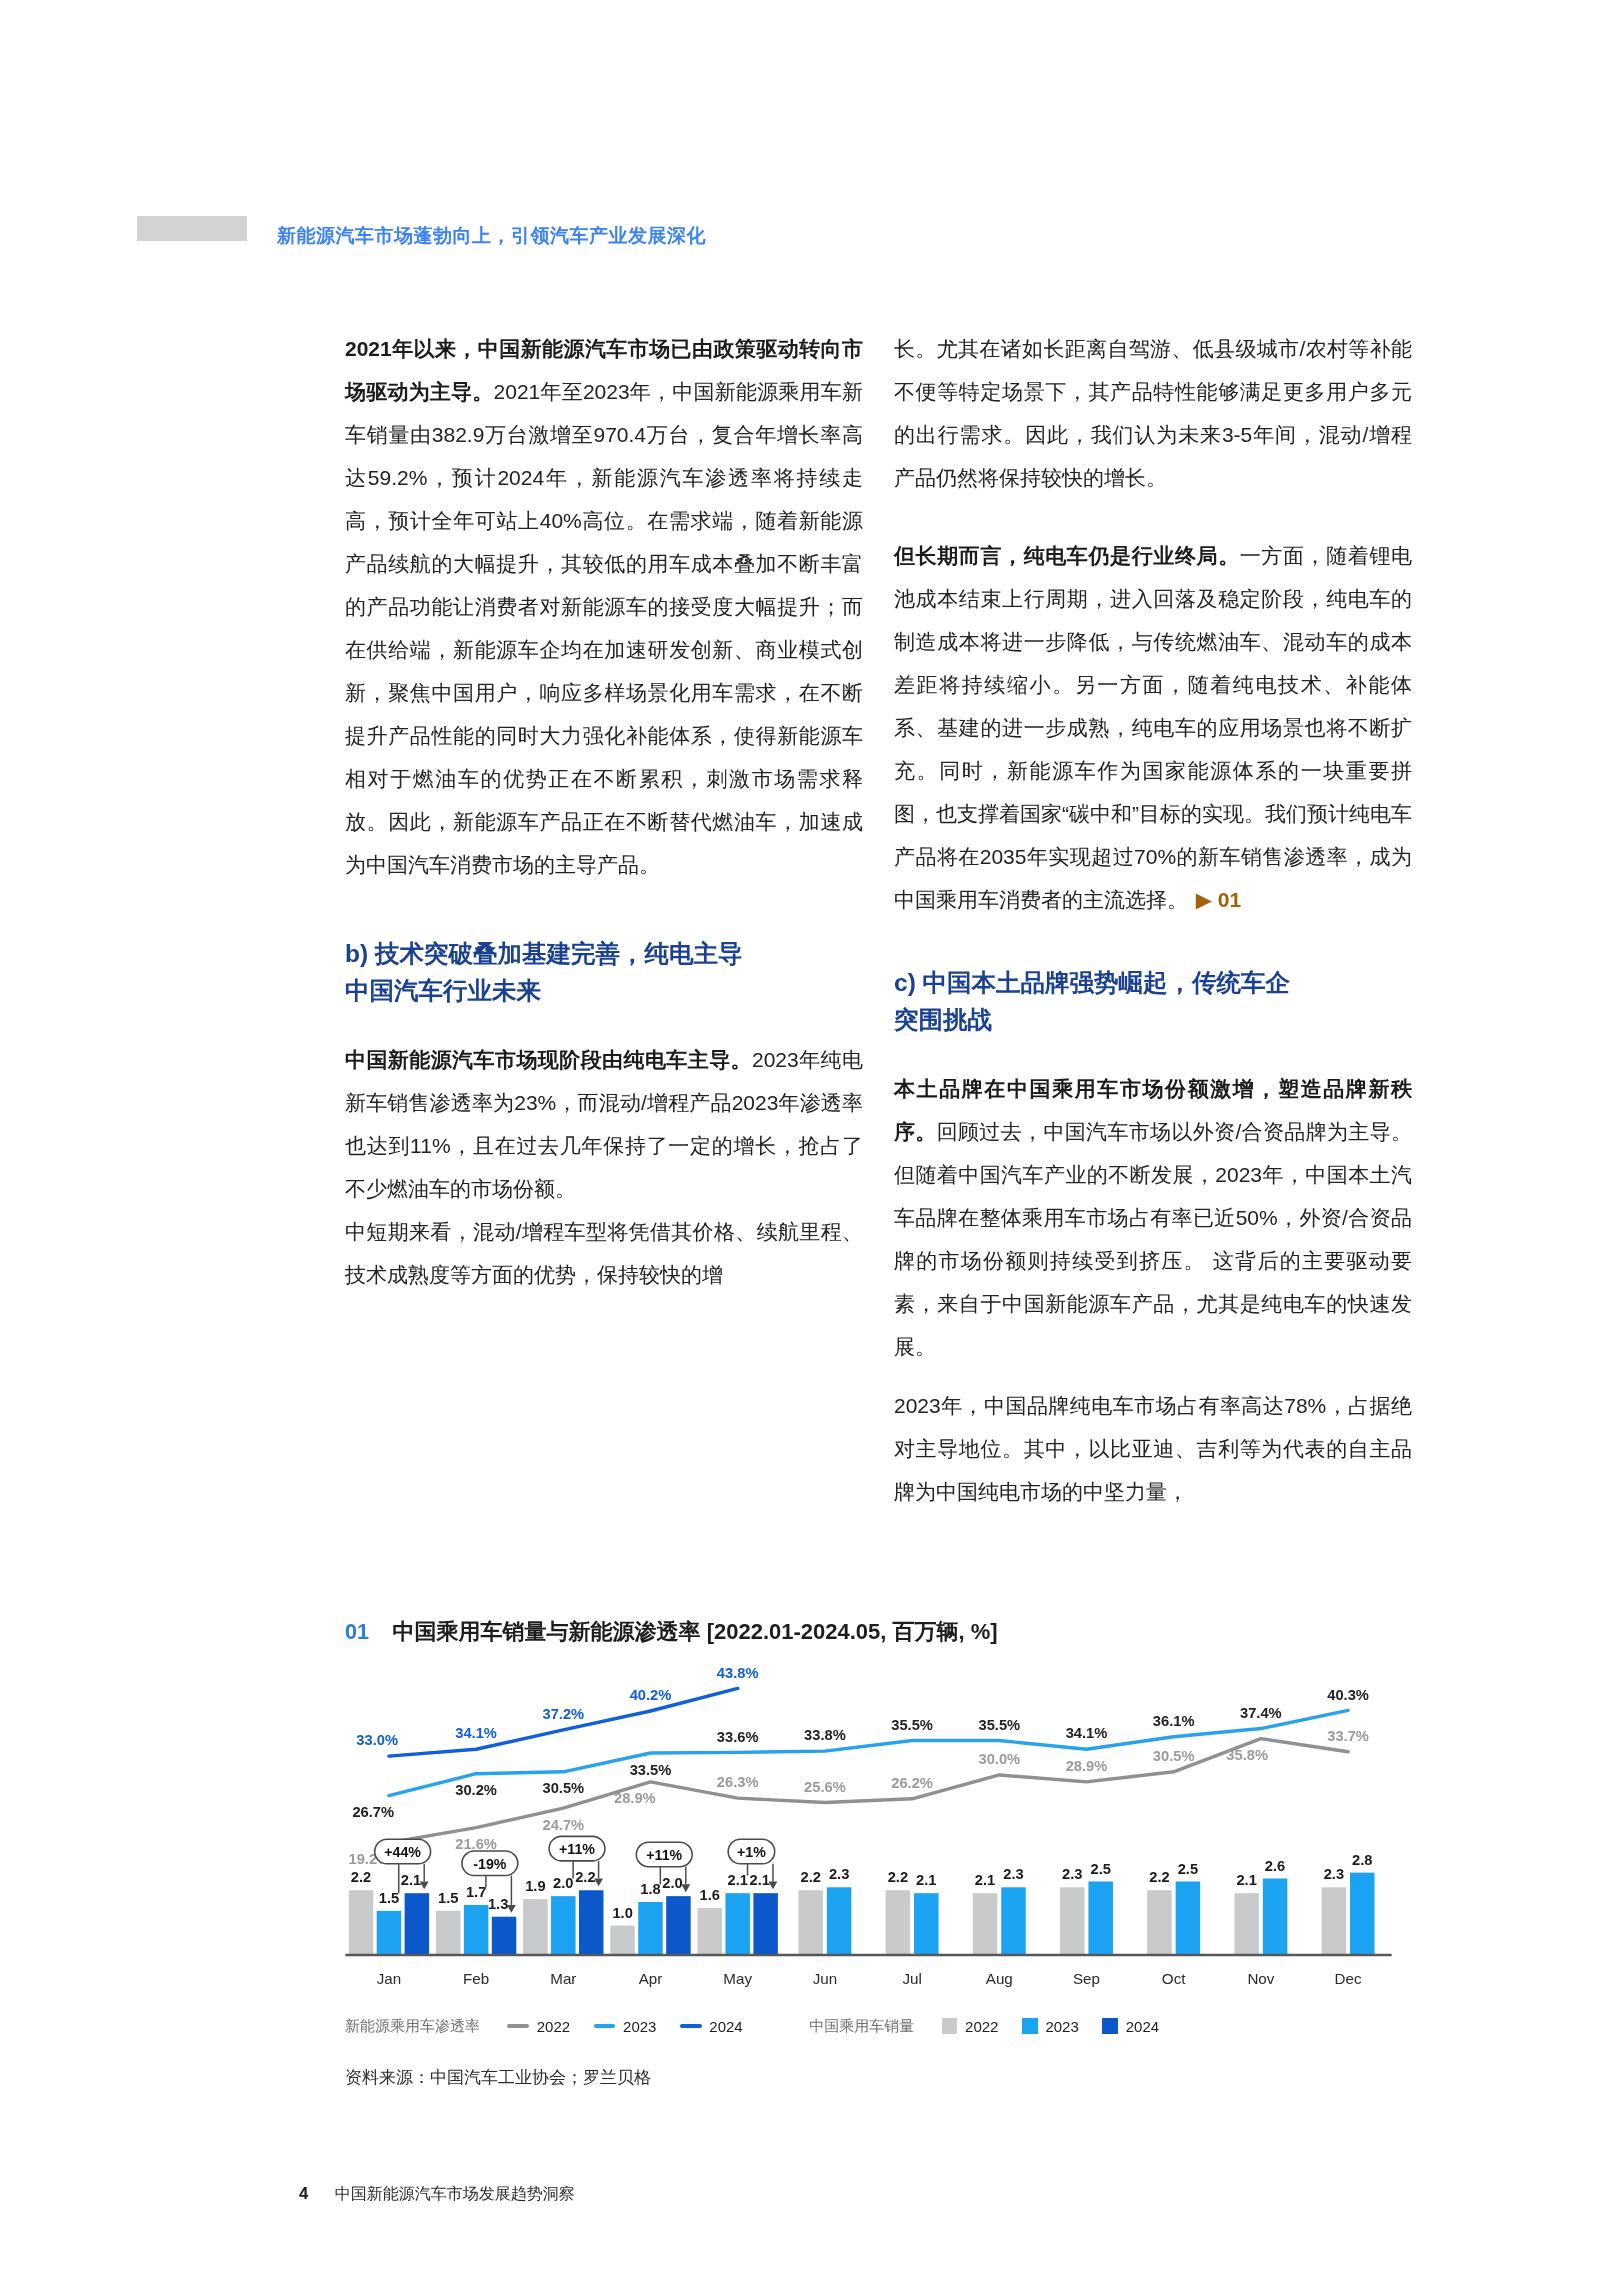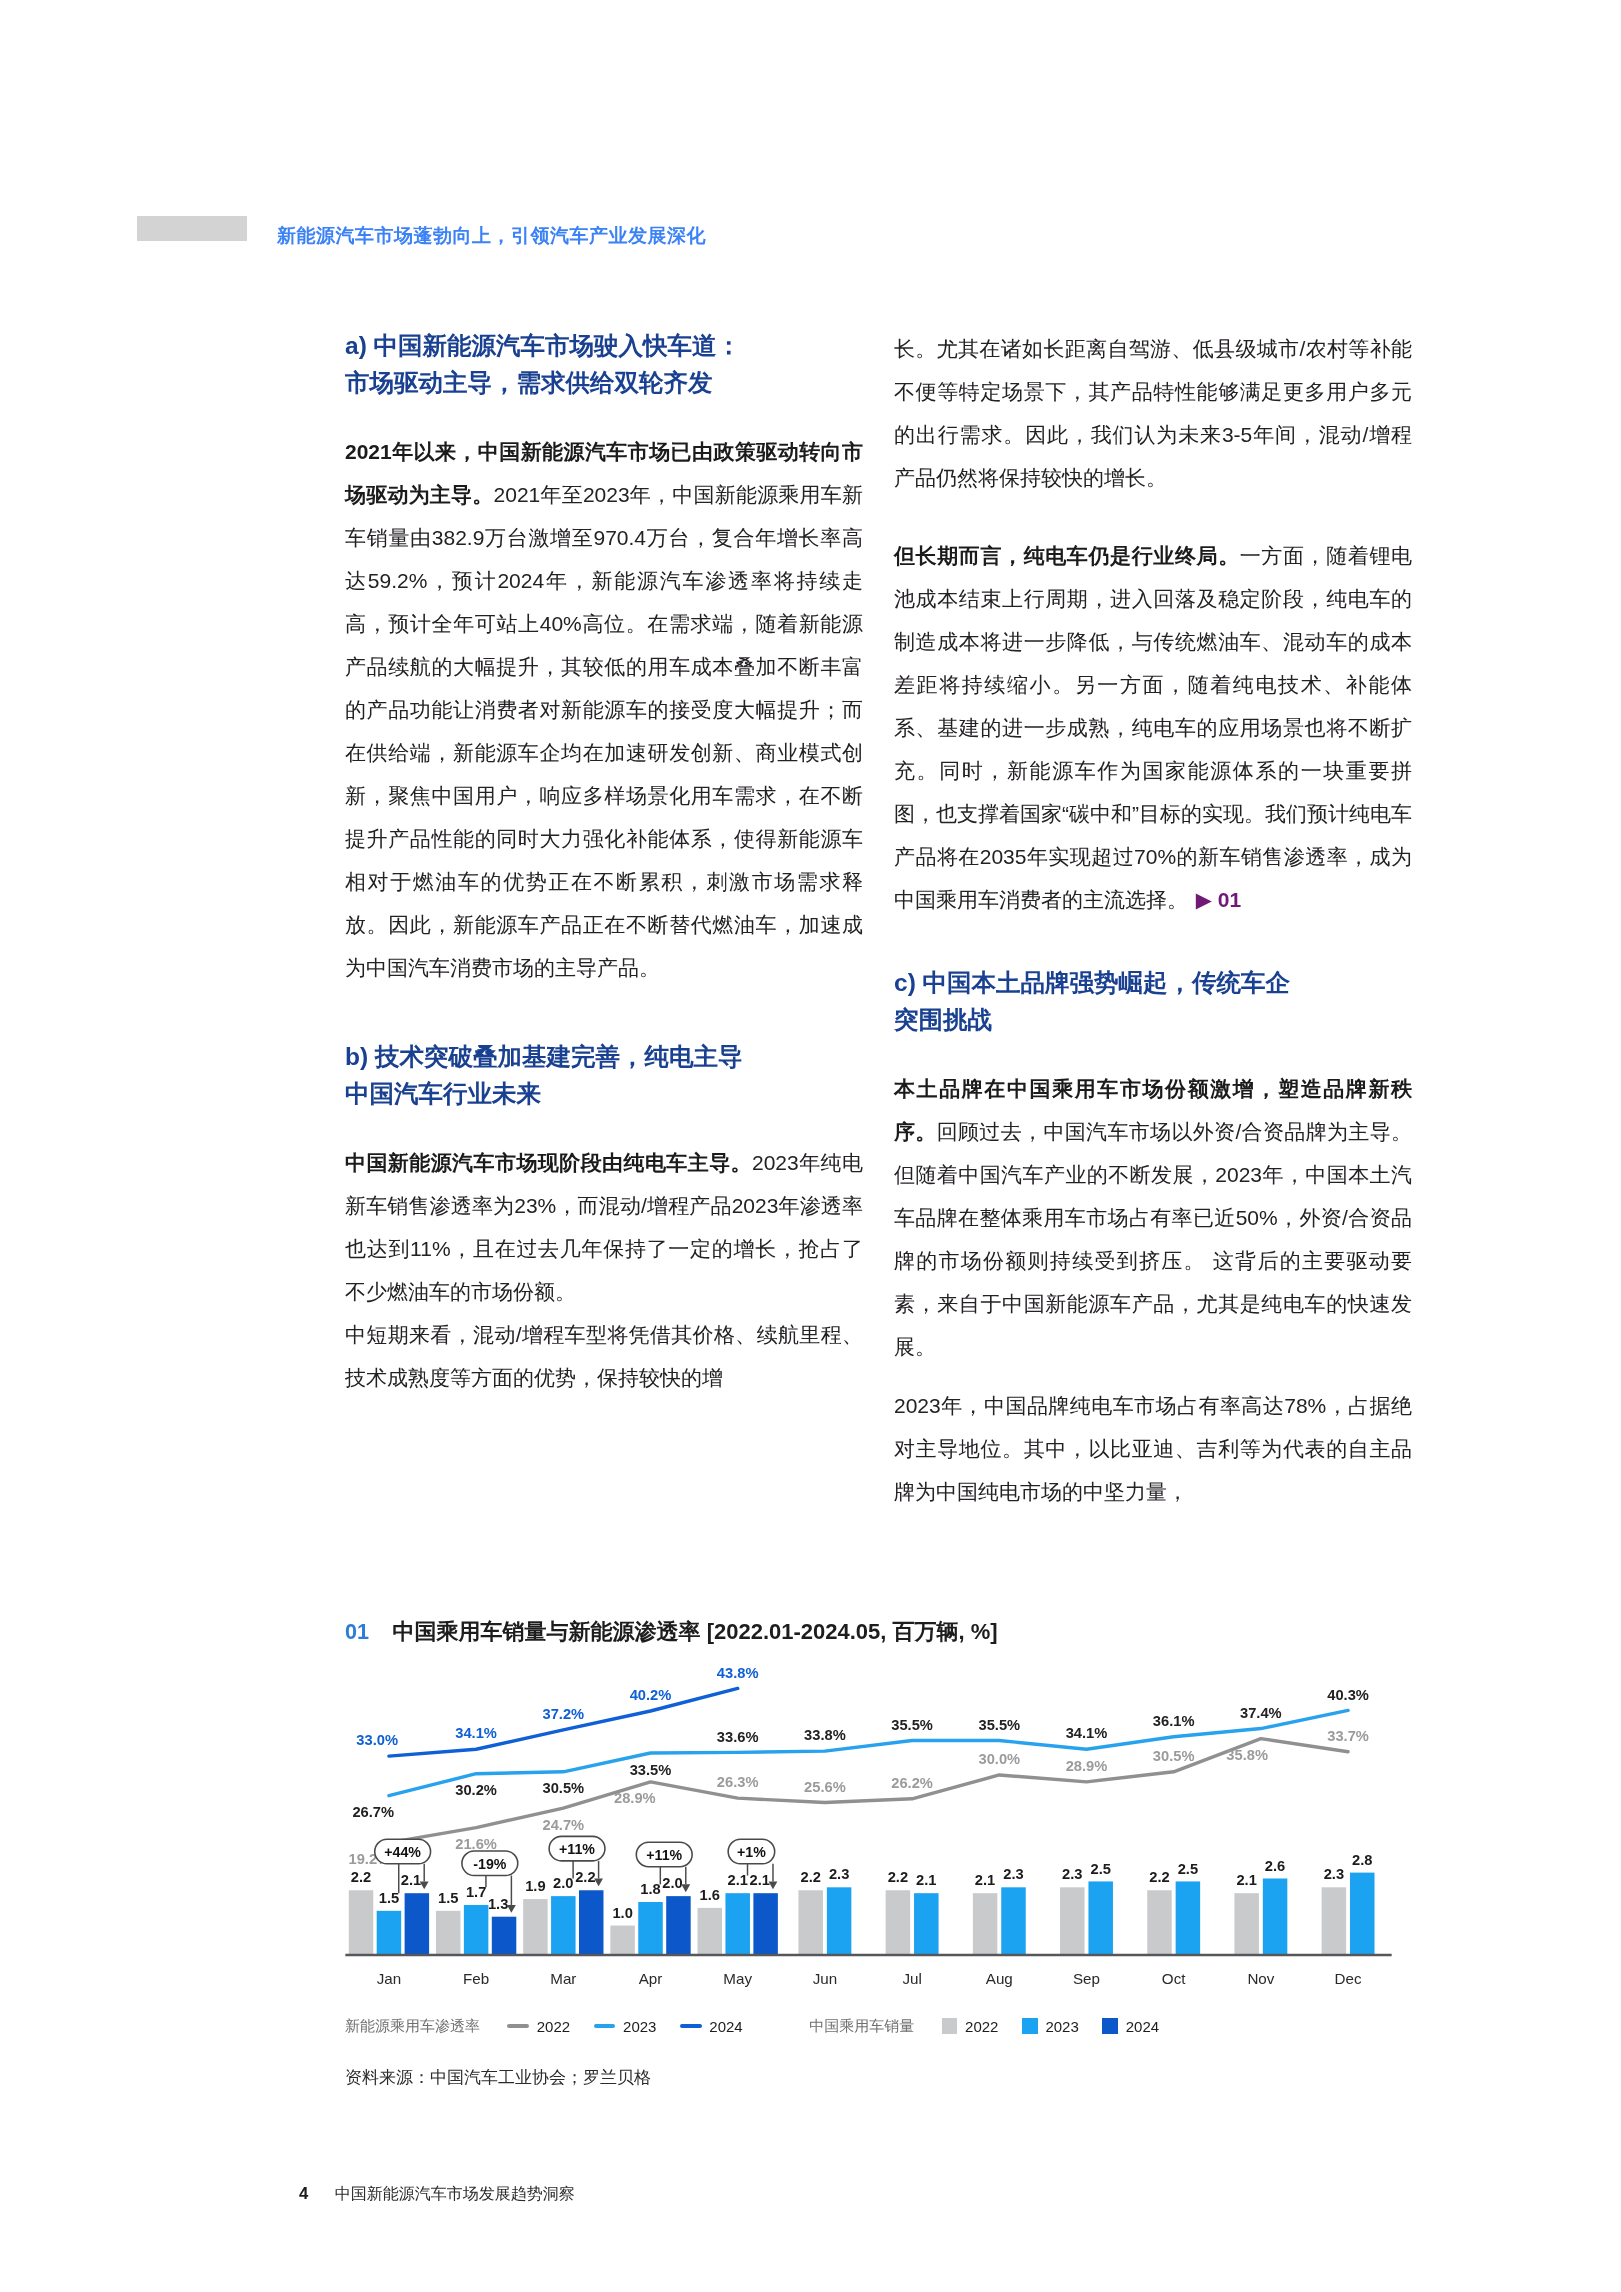--- a/index.html
+++ b/index.html
@@ -23,21 +23,21 @@
   .col h2.h-b{margin-top:0;}
   .col p{
     margin:0;font-size:21px;line-height:43px;text-align:justify;
     text-justify:inter-ideograph;
   }
   .col p strong{font-weight:bold;color:#1b1b1b;}
   .p-gap-lg{margin-bottom:49px !important;}
   .p-gap-md{margin-bottom:43px !important;}
   .p-gap-sm{margin-bottom:35px !important;}
   .p-gap-xs{margin-bottom:15.7px !important;}
-  .ref-link{color:#701a75;font-weight:bold;margin-left:7.8px;white-space:nowrap;}
+  .ref-link{color:#a16207;font-weight:bold;margin-left:7.8px;white-space:nowrap;}
 
   .chart{position:absolute;left:345px;top:1617px;width:1047px;}
   .chart-head{display:flex;align-items:baseline;margin-bottom:13.7px;}
   .chart-num{font-size:21.6px;font-weight:bold;color:#2b7dd9;margin-right:23.5px;}
   .chart-title{font-size:22px;font-weight:bold;color:#1d1d1f;}
   #chart-svg{overflow:visible;display:block;}
   .bar-label{font-size:15px;font-weight:bold;fill:#1c1c1c;}
   .line-label{font-size:15px;font-weight:bold;}
   .month-label{font-size:15.5px;fill:#2a2a2a;}
   .callout-label{font-size:14.5px;font-weight:bold;fill:#111;}
@@ -57,22 +57,20 @@
 </style>
 </head>
 <body>
 
 <div class="page">
 
   <div class="graybar"></div>
   <h1 class="page-title">新能源汽车市场蓬勃向上，引领汽车产业发展深化</h1>
 
   <div class="col col-left">
-    <h2>a) 中国新能源汽车市场驶入快车道：
-市场驱动主导，需求供给双轮齐发</h2>
     <p class="p-gap-lg"><strong>2021年以来，中国新能源汽车市场已由政策驱动转向市场驱动为主导。</strong><span>2021年至2023年，中国新能源乘用车新车销量由382.9万台激增至970.4万台，复合年增长率高达59.2%，预计2024年，新能源汽车渗透率将持续走高，预计全年可站上40%高位。在需求端，随着新能源产品续航的大幅提升，其较低的用车成本叠加不断丰富的产品功能让消费者对新能源车的接受度大幅提升；而在供给端，新能源车企均在加速研发创新、商业模式创新，聚焦中国用户，响应多样场景化用车需求，在不断提升产品性能的同时大力强化补能体系，使得新能源车相对于燃油车的优势正在不断累积，刺激市场需求释放。因此，新能源车产品正在不断替代燃油车，加速成为中国汽车消费市场的主导产品。</span></p>
     <h2 class="h-b">b) 技术突破叠加基建完善，纯电主导
 中国汽车行业未来</h2>
     <p><strong>中国新能源汽车市场现阶段由纯电车主导。</strong><span>2023年纯电新车销售渗透率为23%，而混动/增程产品2023年渗透率也达到11%，且在过去几年保持了一定的增长，抢占了不少燃油车的市场份额。</span></p>
     <p>中短期来看，混动/增程车型将凭借其价格、续航里程、技术成熟度等方面的优势，保持较快的增</p>
   </div>
 
   <div class="col col-right">
     <p class="p-gap-sm">长。尤其在诸如长距离自驾游、低县级城市/农村等补能不便等特定场景下，其产品特性能够满足更多用户多元的出行需求。因此，我们认为未来3-5年间，混动/增程产品仍然将保持较快的增长。</p>
     <p class="p-gap-md"><strong>但长期而言，纯电车仍是行业终局。</strong><span>一方面，随着锂电池成本结束上行周期，进入回落及稳定阶段，纯电车的制造成本将进一步降低，与传统燃油车、混动车的成本差距将持续缩小。另一方面，随着纯电技术、补能体系、基建的进一步成熟，纯电车的应用场景也将不断扩充。同时，新能源车作为国家能源体系的一块重要拼图，也支撑着国家“碳中和”目标的实现。我们预计纯电车产品将在2035年实现超过70%的新车销售渗透率，成为中国乘用车消费者的主流选择。</span><span class="ref-link">▶ 01</span></p>

